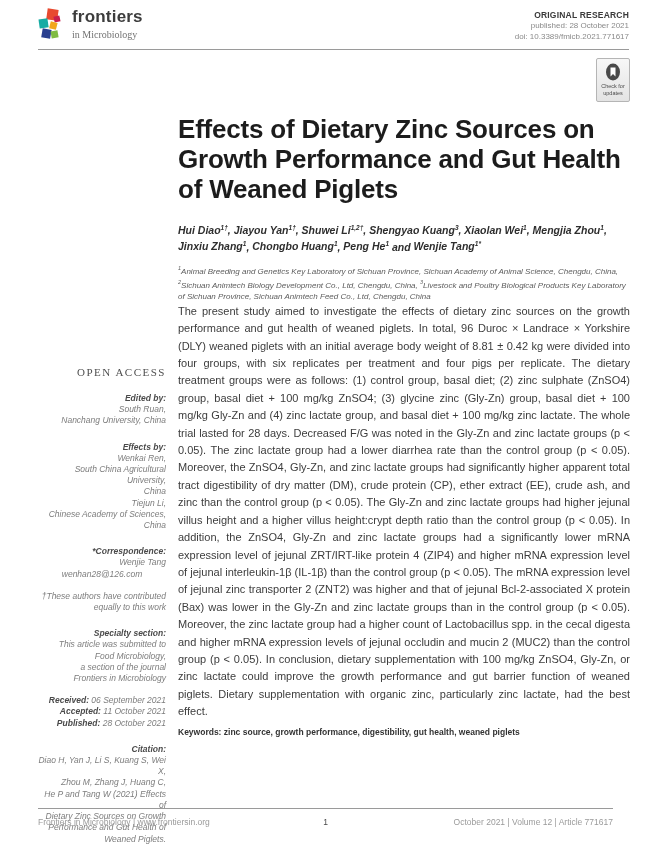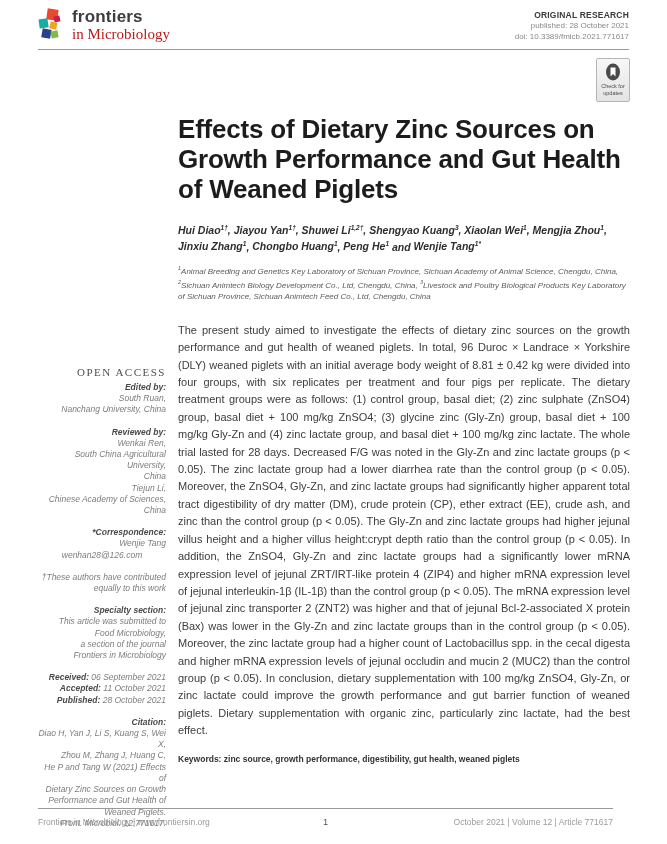--- a/index.html
+++ b/index.html
@@ -8,64 +8,64 @@
     width:667px; height:844px; position:relative; overflow:hidden;
     font-family:"Liberation Sans", sans-serif; color:#3c3c3c;
   }
   .page { position:relative; width:667px; height:844px; }
 
   
   .header { position:absolute; top:8px; left:38px; right:38px; }
   .header-row { display:flex; justify-content:space-between; align-items:flex-start; }
   .logo { display:flex; align-items:flex-start; gap:6px;justify-content:center; }
   .logo-text .brand { font-size:17px; font-weight:bold; color:#3d3d3d; letter-spacing:0.2px; line-height:18px; }
-  .logo-text .brand-sub { font-family:"Liberation Serif", serif; font-size:15px; color:#b91c1c; line-height:17px; }
+  .logo-text .brand-sub { font-family:"Liberation Serif", serif; font-size:10px; color:#737373; line-height:17px; }
   .header-meta { text-align:right; padding-top:2px; }
   .header-meta .atype { font-size:8.5px; font-weight:bold; color:#3a3a3a; letter-spacing:0.2px; }
   .header-meta .hline { font-size:8px; color:#8a8a8a; line-height:11px; }
   .header-rule { margin-top:6px; border-top:1.2px solid #9a9a9a; }
 
   
   .badge {
     position:absolute; top:58px; right:37px; width:34px; height:44px;
     background:linear-gradient(#f7f7f7,#e3e3e3); border:1px solid #b5b5b5; border-radius:2px;
     display:flex; flex-direction:column; align-items:center; padding-top:4px; cursor:pointer;
   }
   .badge-text { font-size:5.5px; color:#4a4a4a; text-align:center; width:28px; line-height:6.5px; margin-top:2px; }
 
   
   .sidebar { position:absolute; left:38px; top:366px; width:128px; text-align:right; color:#7d7d7d; }
   .open-access {
     font-family:"Liberation Serif", serif; font-size:11px; letter-spacing:1.5px;
     color:#4f4f4f; margin-bottom:4px;
   }
   .sb-group { margin-bottom:11px; font-style:italic; font-size:8.5px; line-height:11.2px; }
-  .sb-label { font-weight:bold; color:#4a4a4a; }
+  .sb-label { font-weight:bold; color:#4a4a4a;margin-top:15px; }
   .sb-line { color:#7d7d7d; }
   .sb-line b { color:#4a4a4a; }
   .sb-line.email { color:#7d7d7d;text-align:center; }
 
   
   .main { position:absolute; left:178px; top:0; width:452px; }
   .title {
     margin-top:114px; font-size:26px; line-height:30px; font-weight:bold; color:#1c1c1c;
     letter-spacing:-0.2px;
   }
   .authors {
     margin-top:16px; font-size:10.5px; line-height:14px; font-weight:bold; font-style:italic; color:#2e2e2e;
   }
   .authors sup { font-size:6.5px; }
   .affiliations {
     margin-top:10px; font-size:8px; line-height:11.5px; font-style:italic; color:#5c5c5c;
   }
   .affiliations sup { font-size:5.5px; }
   .abstract {
-    margin-top:19px; font-size:11px; line-height:17.4px; color:#3c3c3c; text-align:justify;
+    font-size:11px; line-height:17.4px; color:#3c3c3c; text-align:justify;
   }
-  .keywords { margin-top:14px; font-size:8.5px; font-weight:bold; color:#333333; }
+  .keywords { margin-top:6px; font-size:8.5px; font-weight:bold; color:#333333; }
 
   
   .footer { position:absolute; left:38px; right:54px; top:808px; }
   .footer-rule { border-top:1.2px solid #9a9a9a; margin-bottom:8px; }
   .footer-row { display:flex; justify-content:space-between; font-size:8.5px; color:#9a9a9a; }
   .footer-row .pageno { color:#4a4a4a; position:absolute; left:50%; transform:translateX(-50%); }
 </style>
 </head>
 <body>
 
@@ -106,21 +106,21 @@
 
   <div class="sidebar">
     <div class="open-access">OPEN ACCESS</div>
     <div id="sb-groups">
         <div class="sb-group">
           <div class="sb-label">Edited by:</div>
           <div class="sb-line">South Ruan,</div>
           <div class="sb-line">Nanchang University, China</div>
         </div>
         <div class="sb-group">
-          <div class="sb-label">Reviewed by:</div>
+          <div class="sb-label">Effects by:</div>
           <div class="sb-line">Wenkai Ren,</div>
           <div class="sb-line">South China Agricultural University,</div>
           <div class="sb-line">China</div>
           <div class="sb-line">Tiejun Li,</div>
           <div class="sb-line">Chinese Academy of Sciences,</div>
           <div class="sb-line">China</div>
         </div>
         <div class="sb-group">
           <div class="sb-label">*Correspondence:</div>
           <div class="sb-line">Wenjie Tang</div>

